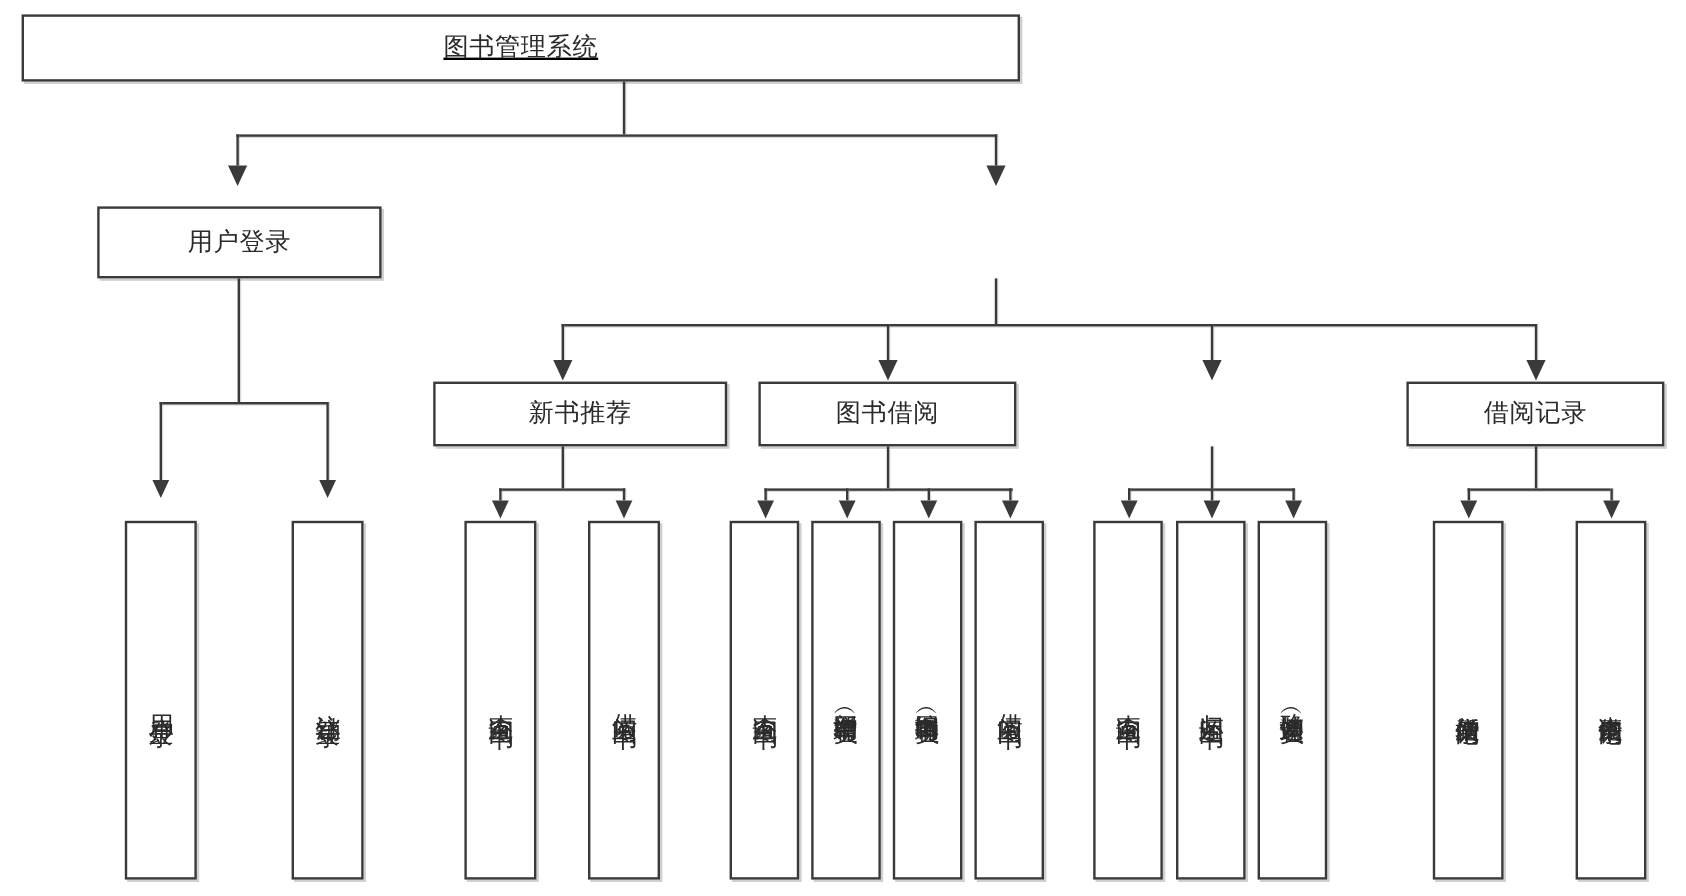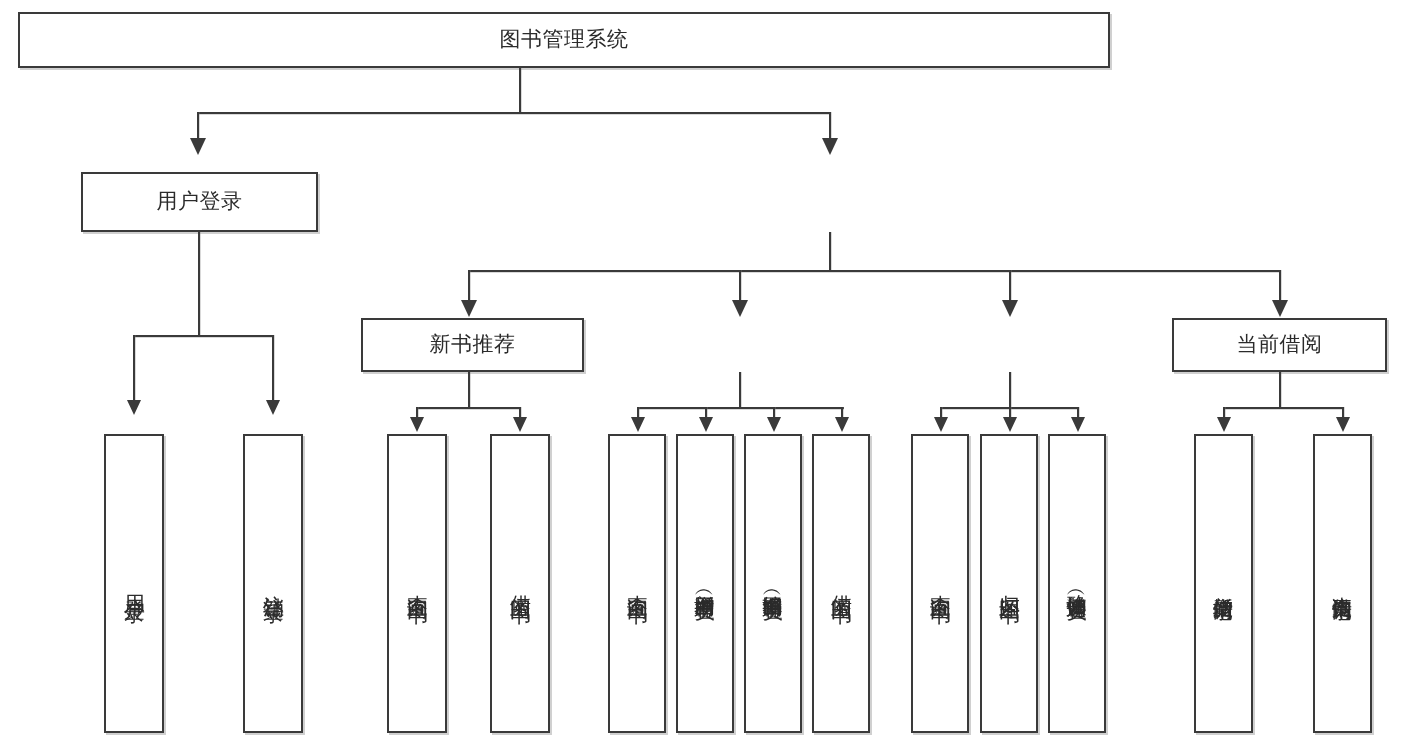--- a/index.html
+++ b/index.html
@@ -84,21 +84,21 @@
     color: #b9b9b9;
     white-space: nowrap;
     letter-spacing: 0.5px;
   }
 </style>
 </head>
 <body>
 
 <div id="canvas">
 
-  <div class="node horiz" style="left:18px; top:12px; width:1092px; height:56px;">
+  <div class="node horiz" style="left:18px; top:12px; width:832px; height:56px;text-decoration:underline;">
     <span class="label">图书管理系统</span>
   </div>
 
   <div class="vline" style="left:519px; top:68px; height:44px;"></div>
 
   <div class="hline" style="left:197px; top:112px; width:634px;"></div>
 
   <div class="vline" style="left:197px; top:112px; height:26px;"></div>
   <div class="arrow" style="left:190px; top:138px;"></div>
   <div class="vline" style="left:829px; top:112px; height:26px;"></div>
@@ -120,25 +120,28 @@
   <div class="hline" style="left:468px; top:270px; width:812px;"></div>
   <div class="vline" style="left:468px; top:270px; height:30px;"></div>
   <div class="arrow" style="left:461px; top:300px;"></div>
   <div class="vline" style="left:739px; top:270px; height:30px;"></div>
   <div class="arrow" style="left:732px; top:300px;"></div>
   <div class="vline" style="left:1009px; top:270px; height:30px;"></div>
   <div class="arrow" style="left:1002px; top:300px;"></div>
   <div class="vline" style="left:1279px; top:270px; height:30px;"></div>
   <div class="arrow" style="left:1272px; top:300px;"></div>
 
-  <div class="node horiz" style="left:361px; top:318px; width:223px; height:54px;">
+  <div class="node horiz" style="left:361px; top:318px; width:245px; height:54px;">
     <span class="label">新书推荐</span>
   </div>
+  <div class="node horiz" style="left:632px; top:318px; width:215px; height:54px;">
+    <span class="label">图书借阅</span>
+  </div>
   <div class="node horiz" style="left:1172px; top:318px; width:215px; height:54px;">
-    <span class="label">当前借阅</span>
+    <span class="label">借阅记录</span>
   </div>
 
   <div class="vline" style="left:468px; top:372px; height:35px;"></div>
   <div class="hline" style="left:416px; top:407px; width:105px;"></div>
   <div class="vline" style="left:416px; top:407px; height:10px;"></div>
   <div class="arrow small" style="left:410px; top:417px;"></div>
   <div class="vline" style="left:519px; top:407px; height:10px;"></div>
   <div class="arrow small" style="left:513px; top:417px;"></div>
 
   <div class="vline" style="left:739px; top:372px; height:35px;"></div>

